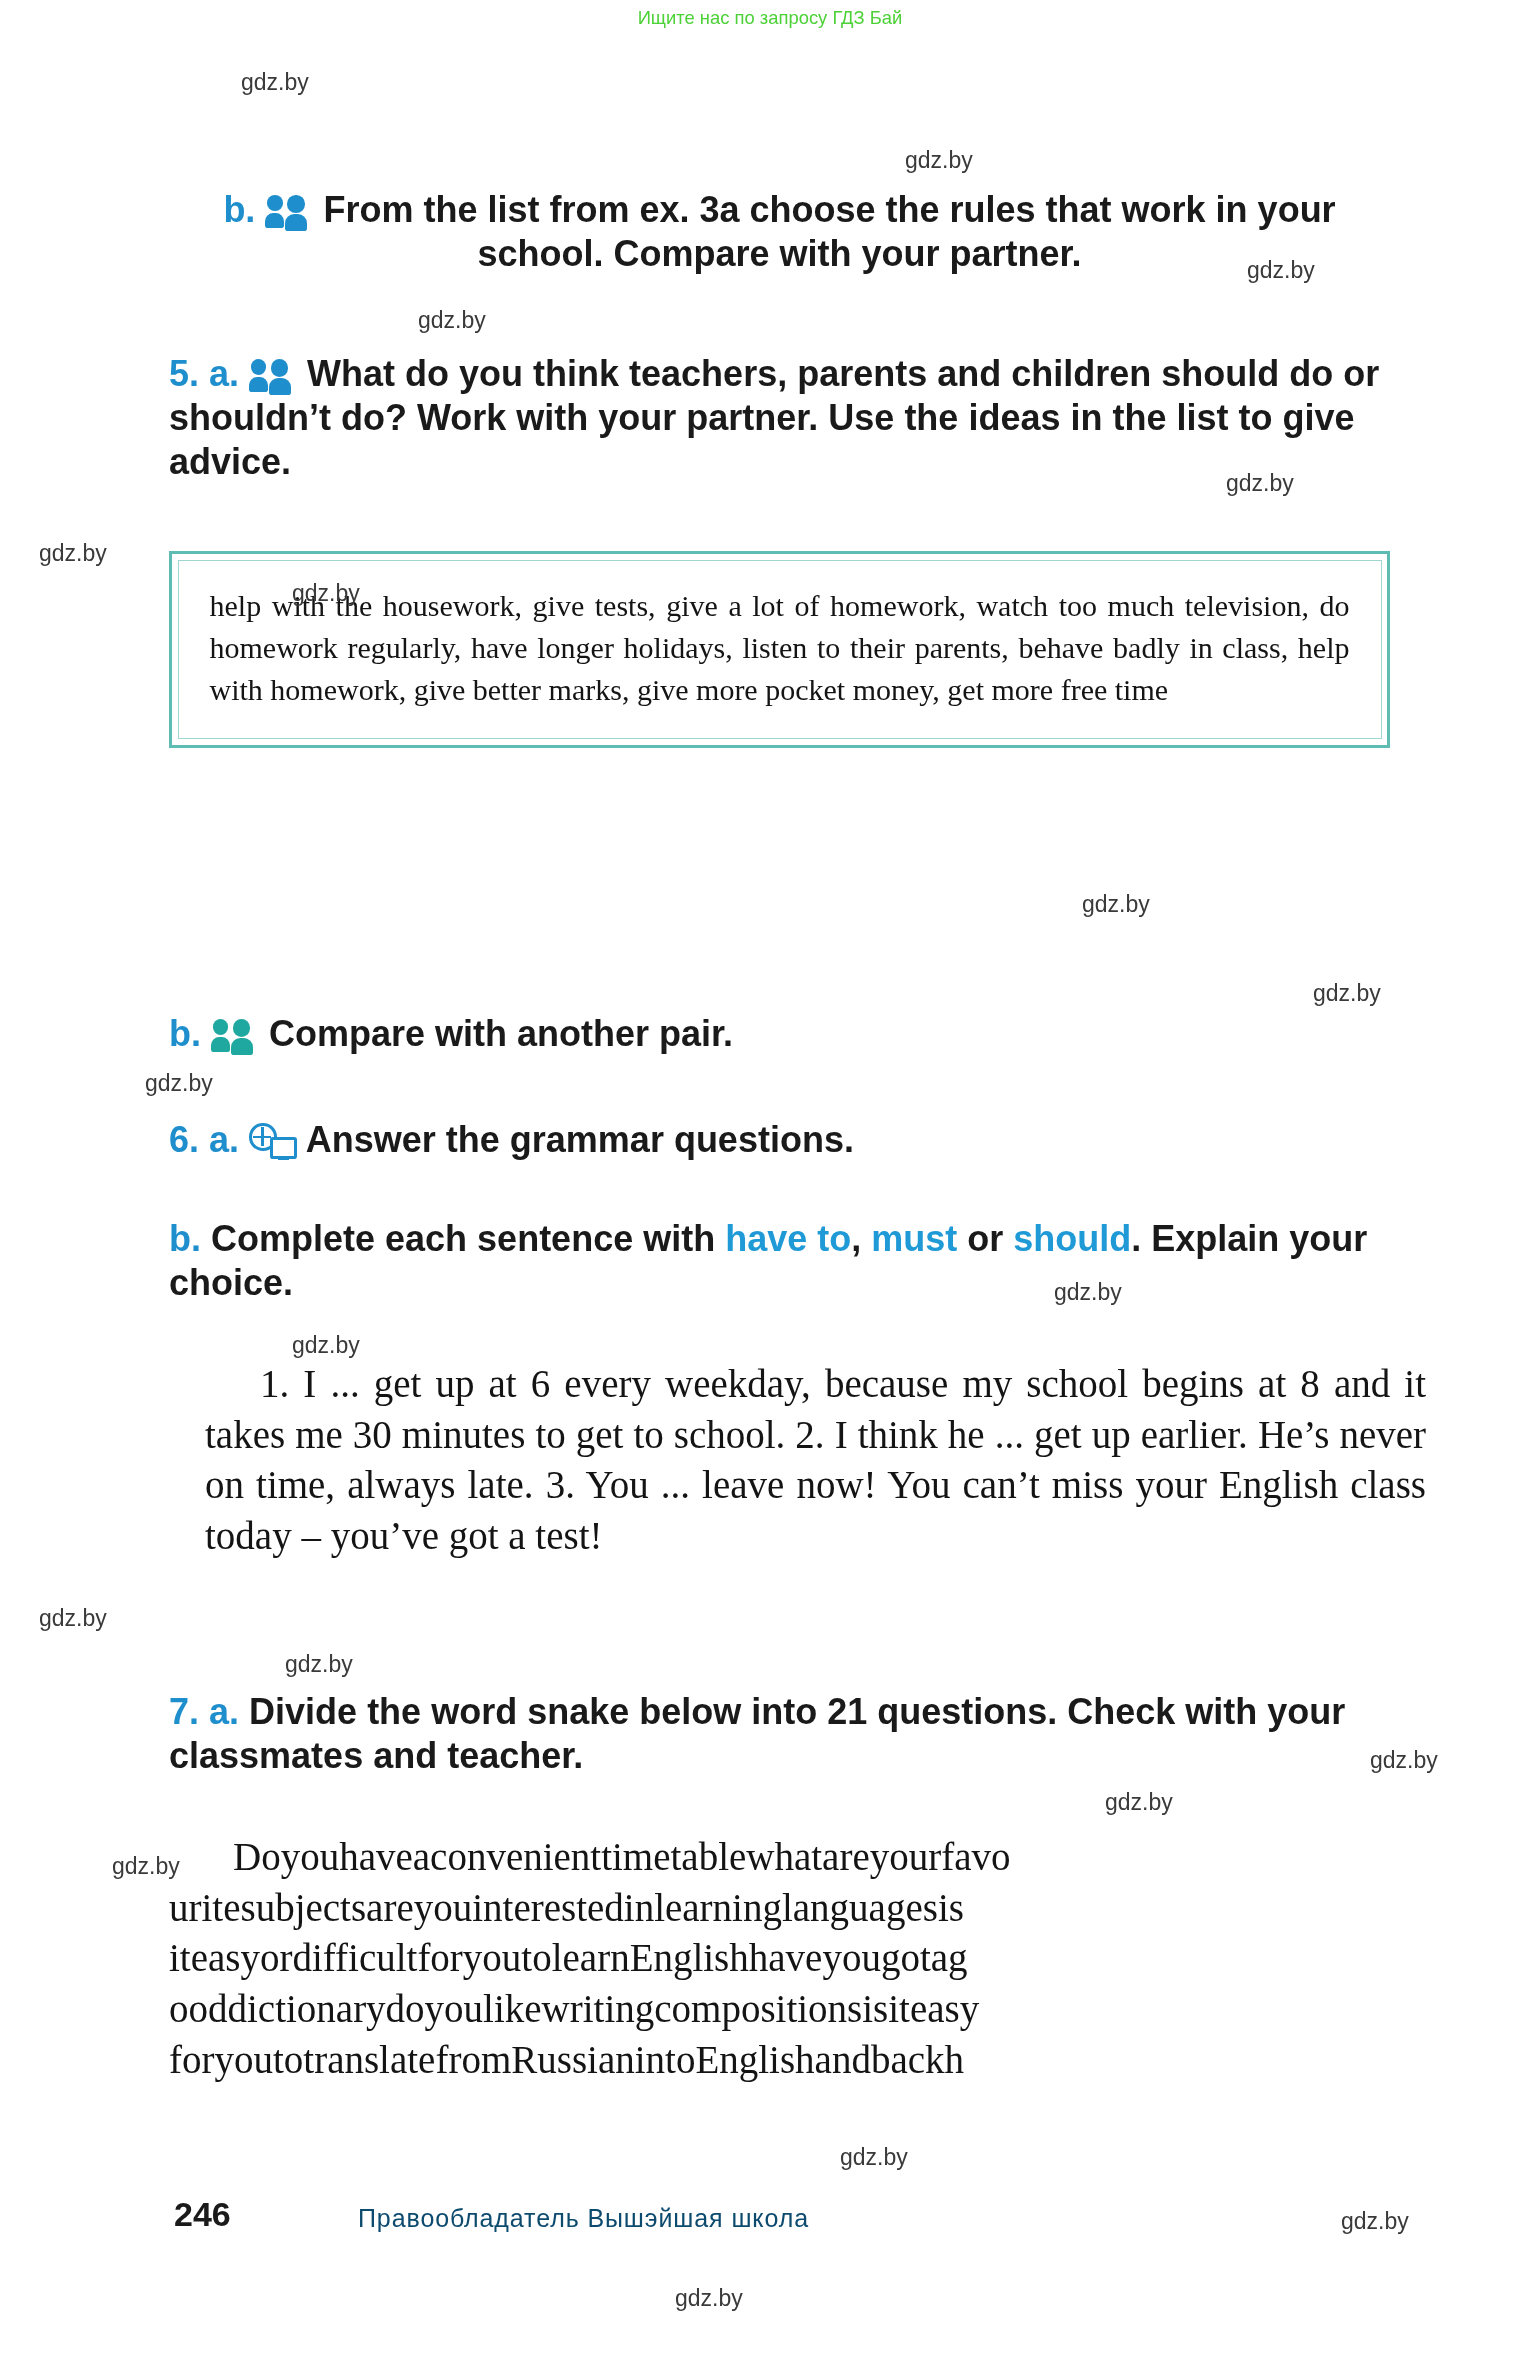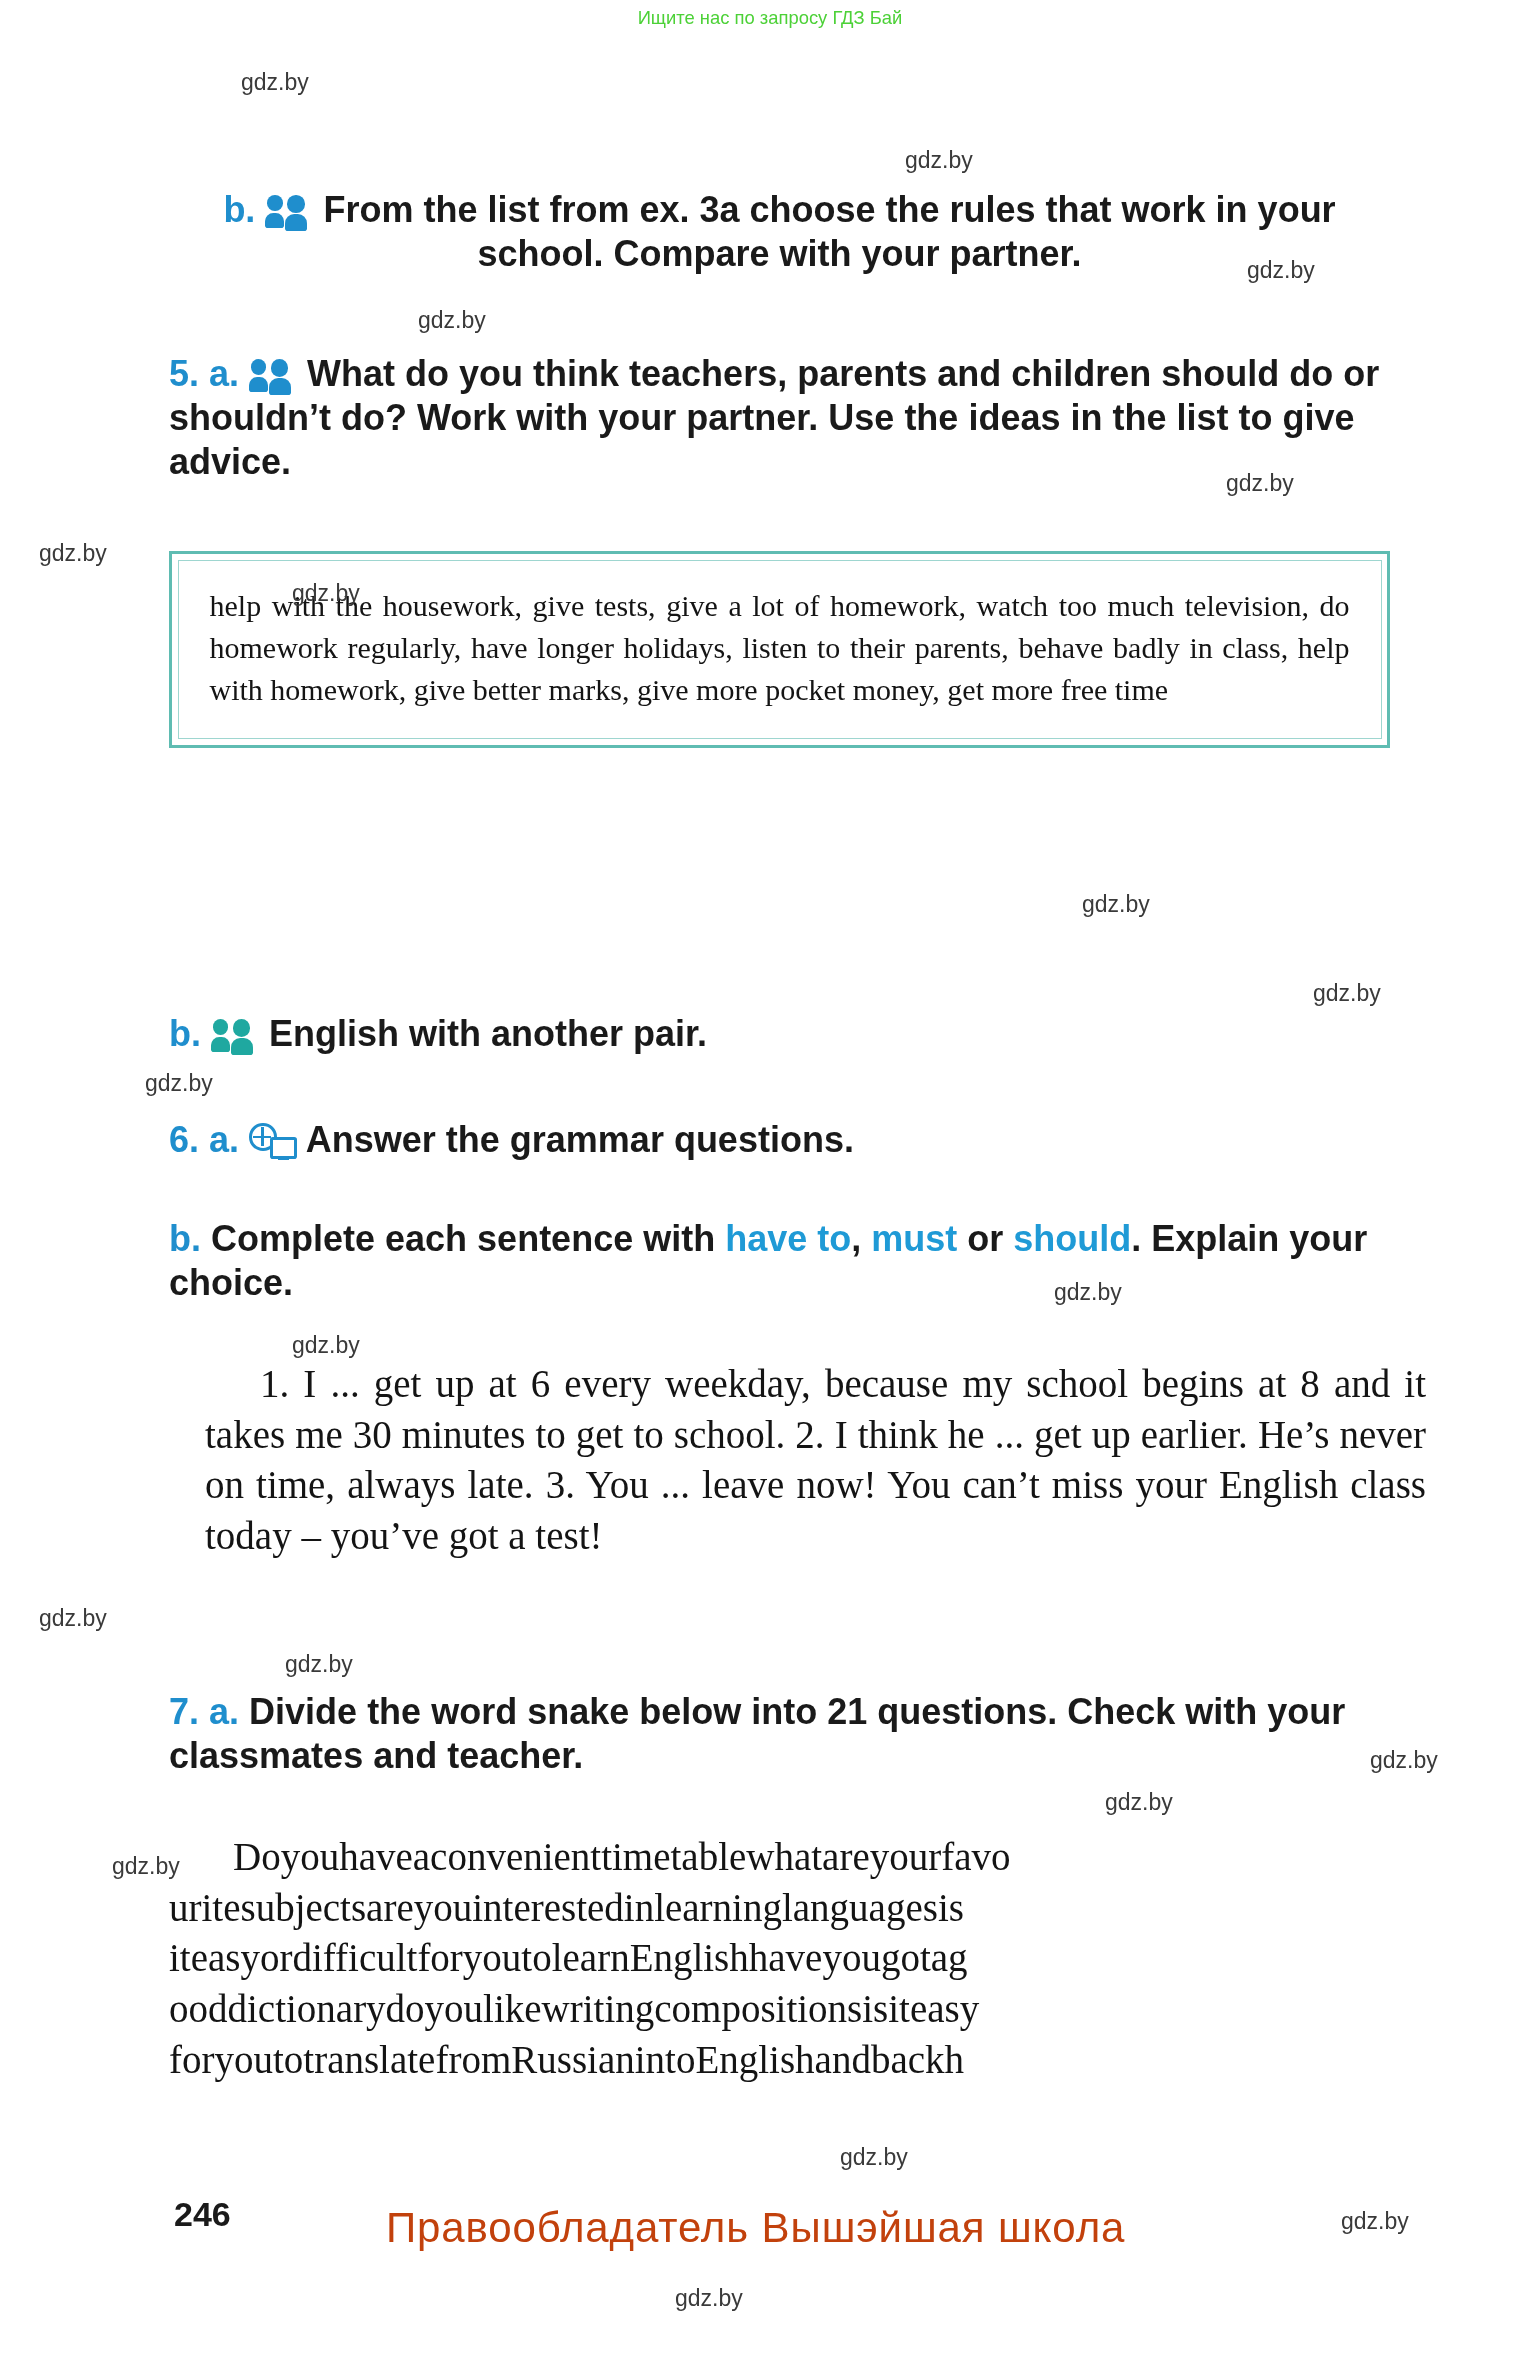--- a/index.html
+++ b/index.html
@@ -49,26 +49,25 @@
     text-align: center;
     color: #2f7bbf;
     font-size: 19px;
     font-family: "Liberation Sans", sans-serif;
     white-space: nowrap;
   }
   .wm-copyright {
     position: absolute;
     top: 2204px;
     left: 358px;
-    color: #c2410c;
-    font-size: 42px;
+    color: #0c4a6e;
+    font-size: 25px;
     font-family: "Liberation Sans", sans-serif;
     letter-spacing: 0.9px;
     white-space: nowrap;
-    margin-left: 28px;
   }
   .blk {
     position: absolute;
   }
   .hd {
     font-family: "Liberation Sans", sans-serif;
     font-weight: bold;
     font-size: 36px;
     color: #1a1a1a;
     line-height: 1.22;
@@ -236,21 +235,21 @@
 
   <div class="vocab-box">
     <div class="vocab-inner">
       <div class="vocab-text">help with the housework, give tests, give a lot of homework, watch too much television, do homework regularly, have longer holidays, listen to their parents, behave badly in class, help with homework, give better marks, give more pocket money, get more free time</div>
     </div>
   </div>
 
   <div class="blk hd" style="left:169px; top:1012px; width:1221px;">
     <span class="lbl">b.</span>
     <span class="icon-people green"><i class="h1"></i><i class="b1"></i><i class="h2"></i><i class="b2"></i></span>
-    <span>English with another pair.</span>
+    <span>Compare with another pair.</span>
   </div>
 
   <div class="blk hd" style="left:169px; top:1118px; width:1221px;">
     <span class="lbl">6.</span>
     <span class="lbl">a.</span>
     <span class="icon-computer"><span class="globe"></span><span class="mon"></span><span class="stand"></span></span>
     <span>Answer the grammar questions.</span>
   </div>
 
   <div class="blk hd" style="left:169px; top:1217px; width:1221px;">

